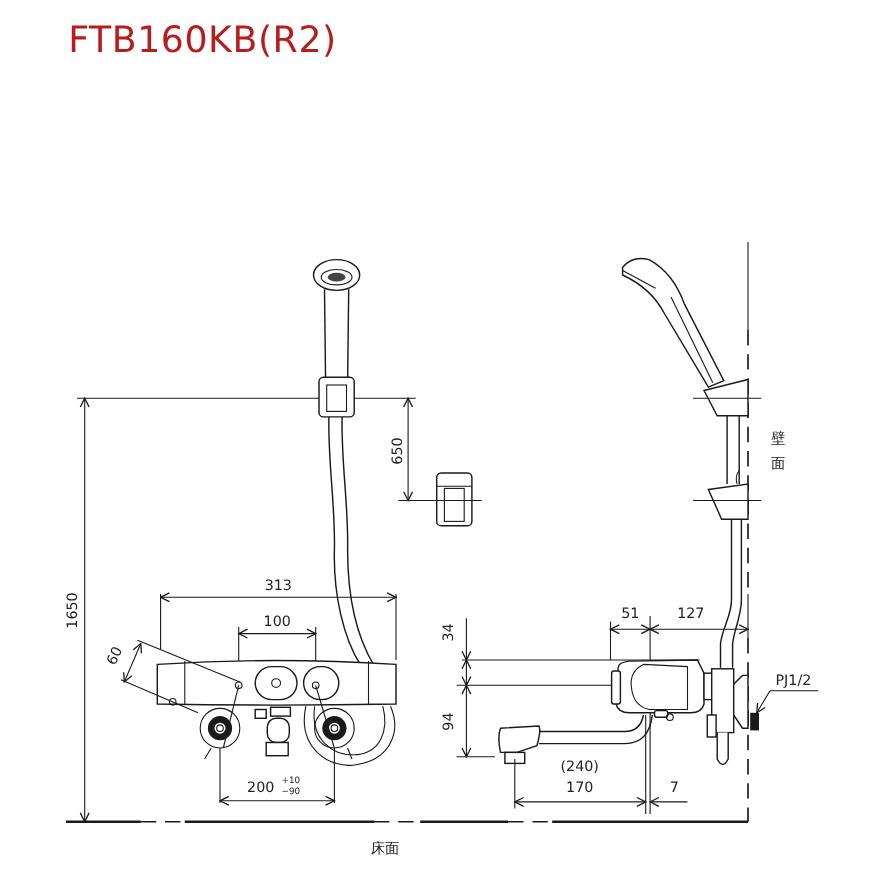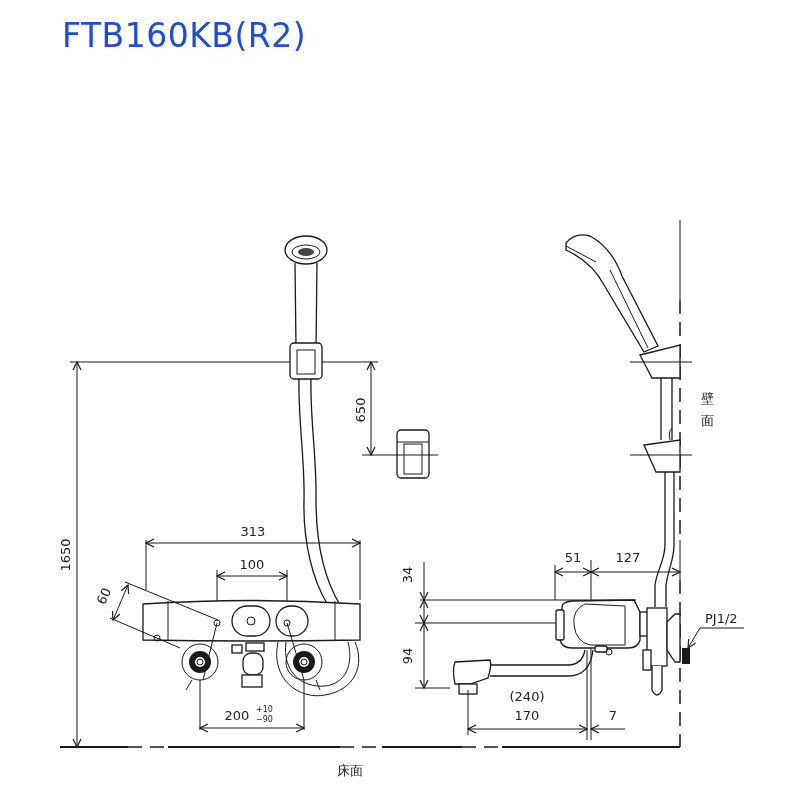--- a/index.html
+++ b/index.html
@@ -1,17 +1,17 @@
 <!DOCTYPE html>
 <html><head>
 <meta charset="utf-8">
 <style>
   html, body { margin: 0; padding: 0; background: #ffffff; }
   body { width: 800px; height: 800px; position: relative; overflow: hidden; font-family: "DejaVu Sans", sans-serif; }
-  .title { position: absolute; left: 62px; top: 16px; font-size: 33px; color: #1d4ed8; letter-spacing: 0.5px; font-family: "DejaVu Sans", sans-serif; }
+  .title { position: absolute; left: 62px; top: 16px; font-size: 33px; color: #b91c1c; letter-spacing: 0.5px; font-family: "DejaVu Sans", sans-serif; }
   svg { position: absolute; left: 0; top: 0; }
   .ln { stroke: #1a1a1a; stroke-width: 1.3; fill: none; }
   .thin { stroke: #1a1a1a; stroke-width: 1; fill: none; }
   .thick { stroke: #1a1a1a; stroke-width: 2.2; fill: none; }
   .dash { stroke: #1a1a1a; stroke-width: 1.5; fill: none; stroke-dasharray: 14 8; }
   .fillw { fill: #ffffff; stroke: #1a1a1a; stroke-width: 1.3; }
   .fillk { fill: #1a1a1a; }
   .dim { font-family: "DejaVu Sans", sans-serif; font-size: 13px; fill: #222; }
   .dimsm { font-family: "DejaVu Sans", sans-serif; font-size: 8px; fill: #222; }
   .jp { font-family: "DejaVu Sans", sans-serif; font-size: 13px; fill: #222; }

